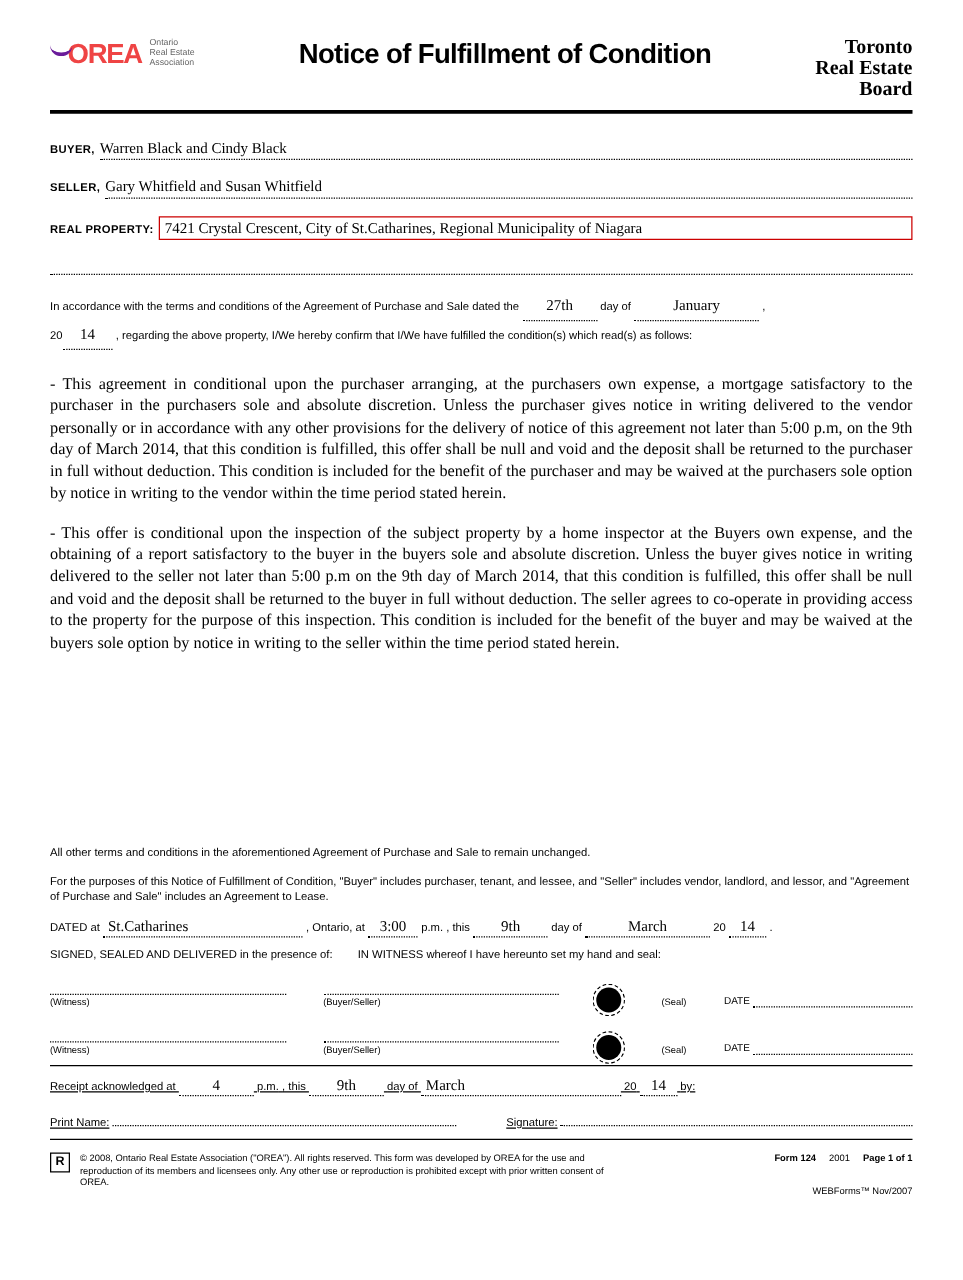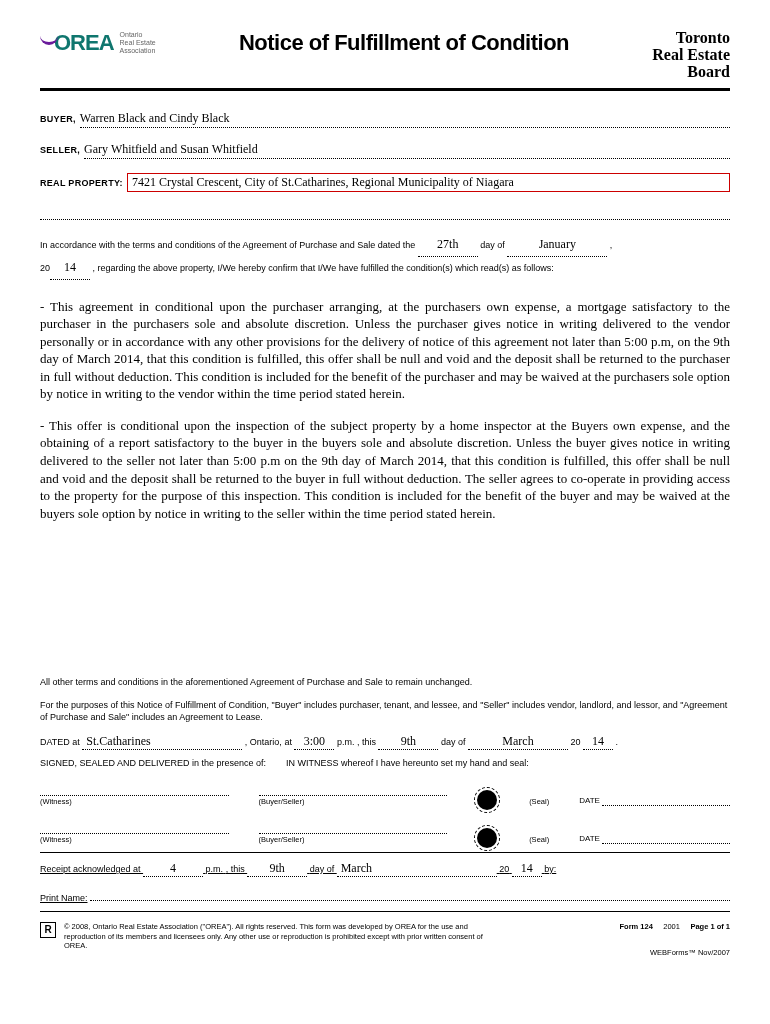--- a/index.html
+++ b/index.html
@@ -17,21 +17,21 @@
     align-items: flex-start;
     justify-content: space-between;
     border-bottom: 3px solid #000;
     padding-bottom: 8px;
     margin-bottom: 20px;
   }
   .logo-block { display: flex; align-items: center; gap: 6px; }
   .orea-logo {
     font-weight: 900;
     font-size: 22px;
-    color: #0f766e;
+    color: #ef4444;
     letter-spacing: -1px;
     display: flex;
     align-items: center;
   }
   .orea-swoosh {
     display: inline-block;
     width: 18px;
     height: 10px;
     border-bottom: 3px solid #6a1b9a;
     border-radius: 0 0 12px 12px;
@@ -314,20 +314,24 @@
     <span class="inline-fill" style="min-width:160px;text-align:left">March</span>
     <span> 20</span>
     <span class="inline-fill" style="min-width:30px">14</span>
     <span> by:</span>
   </div>
   <div class="print-sig-row">
     <div class="print-sig-cell">
       <span>Print Name:</span>
       <span class="print-sig-line"></span>
     </div>
+    <div class="print-sig-cell">
+      <span>Signature:</span>
+      <span class="print-sig-line"></span>
+    </div>
   </div>
 </div>
 
 <div class="footer">
   <div class="realtor-icon">R</div>
   <div style="max-width:440px">© 2008, Ontario Real Estate Association ("OREA"). All rights reserved. This form was developed by OREA for the use and reproduction of its members and licensees only. Any other use or reproduction is prohibited except with prior written consent of OREA.</div>
   <div class="footer-right">
     <span class="form-no">Form 124</span>
     &nbsp;&nbsp;&nbsp;
     <span>2001</span>

